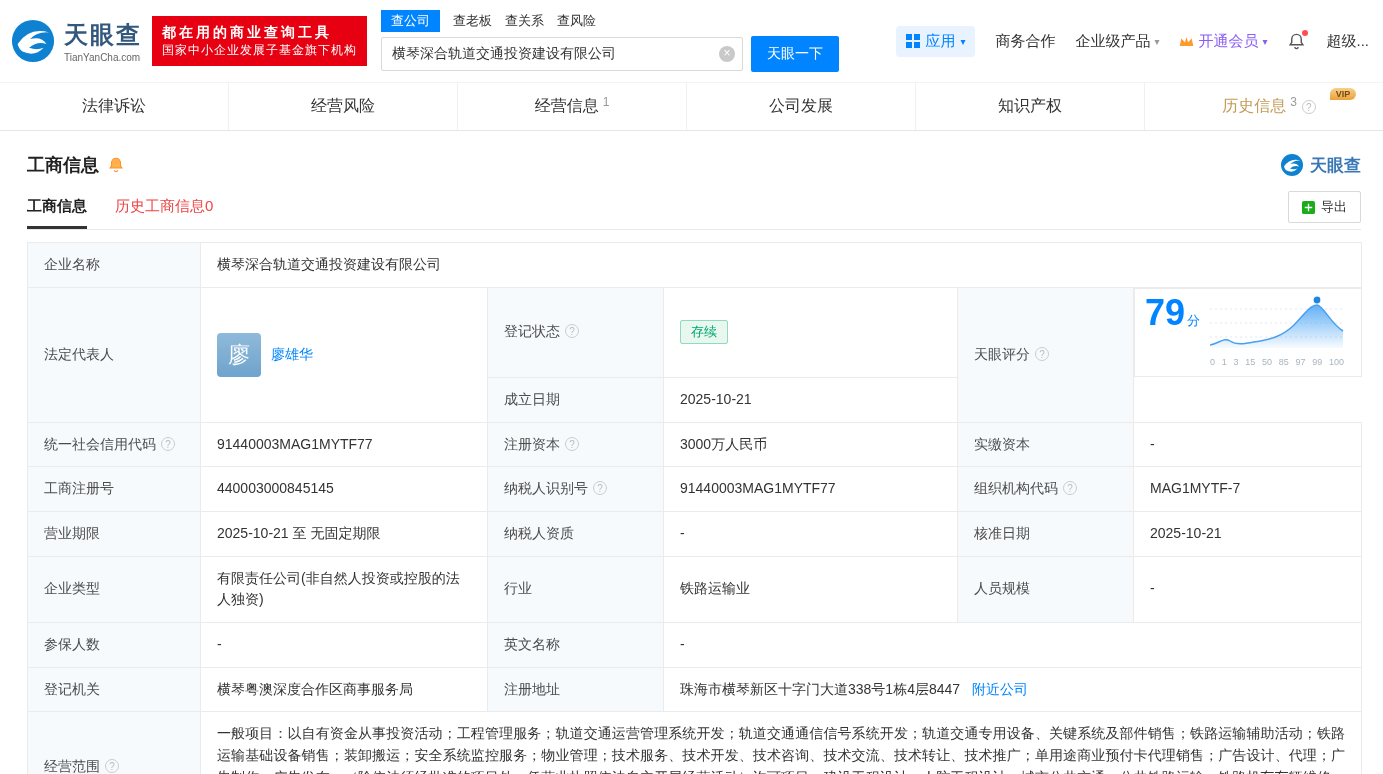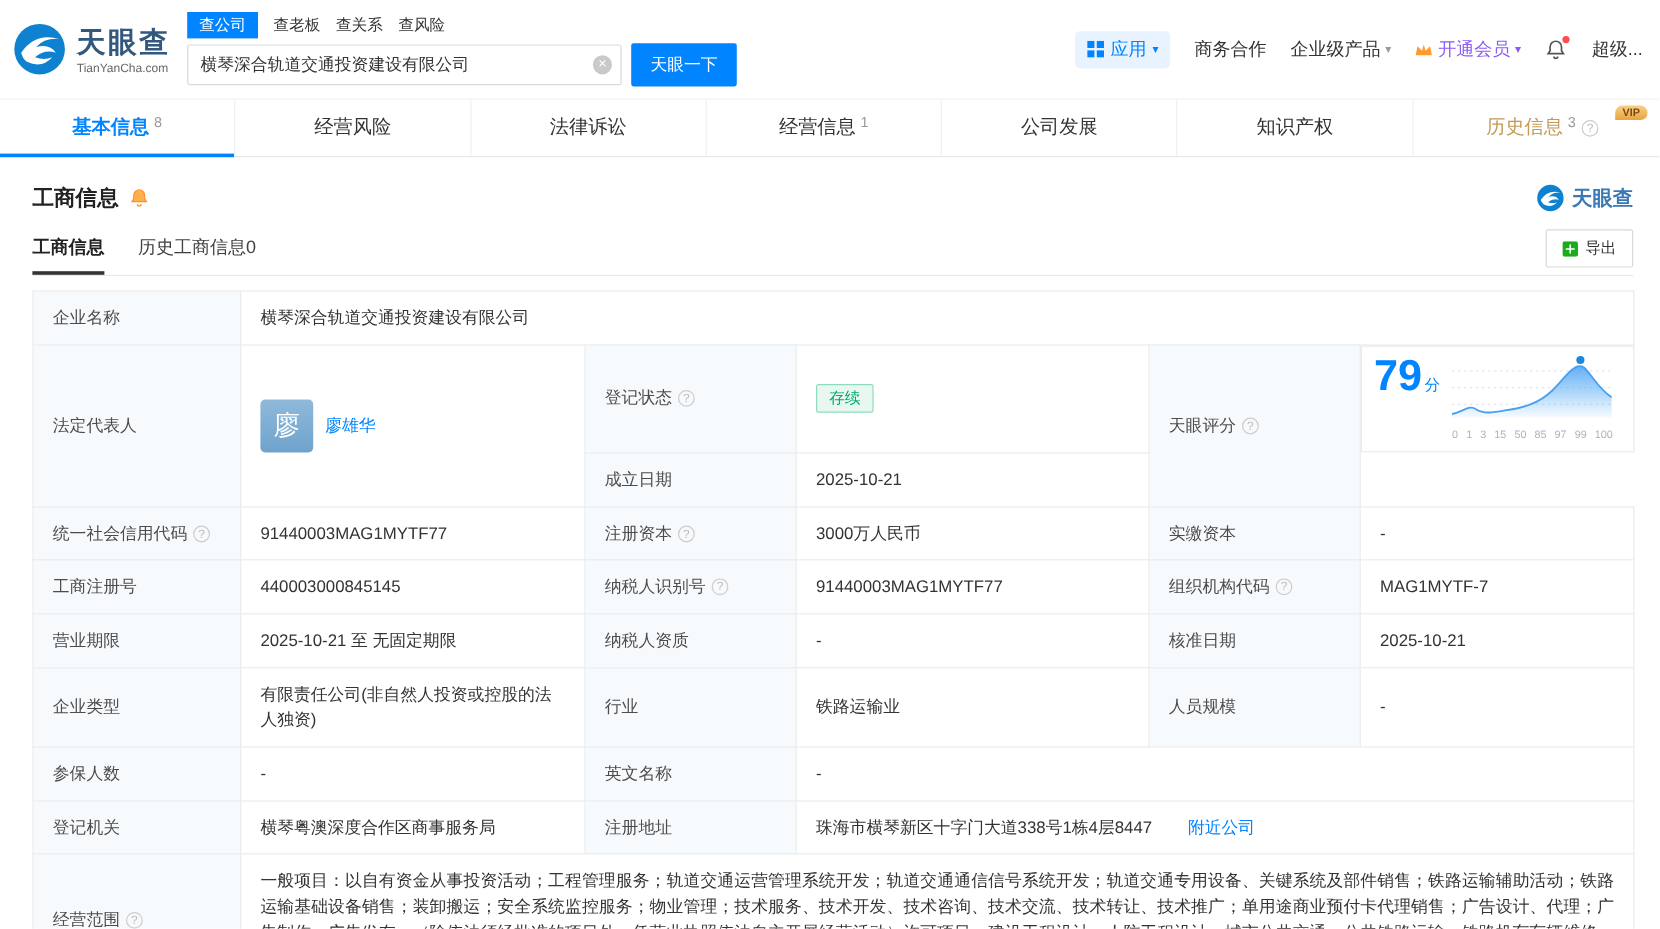--- a/index.html
+++ b/index.html
@@ -42,21 +42,21 @@
   .tab-count { font-size: 12px; color: #999; margin-left: 4px; vertical-align: top; position: relative; top: -5px; font-weight: normal; }
   .main-tab.gold { color: #c49a57; padding-left: 10px; }
   .vip-badge { position: absolute; top: 5px; margin-left: 148px; background: linear-gradient(180deg,#f7d08a,#e8a33d); color: #7a4b10; font-size: 9px; font-weight: bold; padding: 1px 6px; border-radius: 7px 7px 7px 0; }
   .q-icon { display: inline-block; width: 14px; height: 14px; border: 1px solid #ccc; border-radius: 50%; color: #bbb; font-size: 10px; line-height: 13px; text-align: center; margin-left: 5px; vertical-align: 1px; cursor: pointer; font-weight: normal; }
   
   .section-head { display: flex; align-items: center; justify-content: space-between; margin: 22px 22px 0 27px; }
   .section-title { display: flex; align-items: center; gap: 8px; font-size: 18px; font-weight: bold; color: #222; }
   .mini-brand { display: flex; align-items: center; gap: 6px; font-size: 17px; font-weight: bold; color: #3a78b5; }
   .sub-tabs-row { display: flex; align-items: flex-end; justify-content: space-between; margin: 14px 22px 0 27px; border-bottom: 1px solid #e9e9e9; padding-bottom: 0; }
   .sub-tabs { display: flex; gap: 28px; }
-  .sub-tab { font-size: 15px; padding-bottom: 10px; cursor: pointer; color: #404040; }
+  .sub-tab { font-size: 15px; padding-bottom: 10px; cursor: pointer; color: #ef4444; }
   .sub-tab.active { color: #222; font-weight: bold; border-bottom: 3px solid #333; }
   .export-btn { display: flex; align-items: center; gap: 6px; border: 1px solid #d9d9d9; border-radius: 2px; background: #fff; padding: 6px 13px; font-size: 13px; color: #333; cursor: pointer; margin-bottom: 6px; font-family: "Liberation Sans", sans-serif; }
   
   .info-table { margin: 12px 22px 0 27px; border-collapse: collapse; width: 1334px; table-layout: fixed; }
   .info-table td { border: 1px solid #ebebeb; padding: 11px 16px; font-size: 14px; vertical-align: middle; line-height: 1.55; word-break: break-all; }
   td.lbl { background: #f7fafd; color: #4c4c4c; }
   .val-link { color: #0084ff; text-decoration: none; cursor: pointer; }
   .status-badge { display: inline-block; color: #00a870; background: #e8f8f1; border: 1px solid #8fdcbd; border-radius: 2px; padding: 1px 10px; font-size: 13px; }
   .rep-cell { display: flex; align-items: center; gap: 10px; }
   .avatar { width: 44px; height: 44px; border-radius: 4px; background: linear-gradient(180deg,#8fb9da,#6fa3cc); color: #fff; font-size: 22px; display: flex; align-items: center; justify-content: center; cursor: pointer; }
@@ -78,20 +78,24 @@
         <circle cx="24" cy="24" r="22" fill="#0e82d1"></circle>
         <path d="M8 27 Q20 9 41 15 Q28 14 21 22 Q33 19 38 27 Q28 24 20 31 Q28 34 35 31 Q26 41 13 35 Q9 32 8 27 Z" fill="#fff"></path>
       </svg>
     </span>
     <span class="logo-text">
       <div class="cn">天眼查</div>
       <div class="en">TianYanCha.com</div>
     </span>
   </div>
 
+  <div class="promo">
+    <div class="l1">都在用的商业查询工具</div>
+    <div class="l2">国家中小企业发展子基金旗下机构</div>
+  </div>
 
   <div class="search-area">
     <div class="search-tabs">
       <span class="search-tab active">查公司</span>
       <span class="search-tab">查老板</span>
       <span class="search-tab">查关系</span>
       <span class="search-tab">查风险</span>
     </div>
     <div class="search-row">
       <div class="search-box">
@@ -136,29 +140,25 @@
         <path d="M12 3a6 6 0 0 0-6 6v4l-2 3h16l-2-3V9a6 6 0 0 0-6-6z" fill="none" stroke="#555" stroke-width="1.8"></path>
         <path d="M10 19a2 2 0 0 0 4 0" stroke="#555" stroke-width="1.8" fill="none"></path>
       </svg>
       <span class="bell-dot"></span>
     </span>
     <span class="hr-item">超级...</span>
   </div>
 </div>
 
 <div class="main-tabs">
-  <div class="main-tab active">
-    <span>基本信息</span>
-    <span class="tab-count">8</span>
+  <div class="main-tab">
+    <span>法律诉讼</span>
   </div>
   <div class="main-tab">
     <span>经营风险</span>
-  </div>
-  <div class="main-tab">
-    <span>法律诉讼</span>
   </div>
   <div class="main-tab">
     <span>经营信息</span>
     <span class="tab-count">1</span>
   </div>
   <div class="main-tab">
     <span>公司发展</span>
   </div>
   <div class="main-tab">
     <span>知识产权</span>
@@ -324,21 +324,21 @@
     <td>-</td>
     <td class="lbl">英文名称</td>
     <td colspan="3">-</td>
   </tr>
   <tr>
     <td class="lbl">登记机关</td>
     <td>横琴粤澳深度合作区商事服务局</td>
     <td class="lbl">注册地址</td>
     <td colspan="3">
       <span>珠海市横琴新区十字门大道338号1栋4层8447</span>
-      <a class="val-link" style="margin-left:26px">附近公司</a>
+      <a class="val-link" style="margin-left:8px">附近公司</a>
     </td>
   </tr>
   <tr>
     <td class="lbl">
       <span>经营范围</span><span class="q-icon">?</span>
     </td>
     <td colspan="5" class="scope-text">一般项目：以自有资金从事投资活动；工程管理服务；轨道交通运营管理系统开发；轨道交通通信信号系统开发；轨道交通专用设备、关键系统及部件销售；铁路运输辅助活动；铁路运输基础设备销售；装卸搬运；安全系统监控服务；物业管理；技术服务、技术开发、技术咨询、技术交流、技术转让、技术推广；单用途商业预付卡代理销售；广告设计、代理；广告制作；广告发布。（除依法须经批准的项目外，凭营业执照依法自主开展经营活动）许可项目：建设工程设计；人防工程设计；城市公共交通；公共铁路运输；铁路机车车辆维修。（依法须经批准的项目，经相关部门批准后方可开展经营活动，具体经营项目以相关部门批准文件或许可证件为准）</td>
   </tr>
 </tbody>
   </table>

